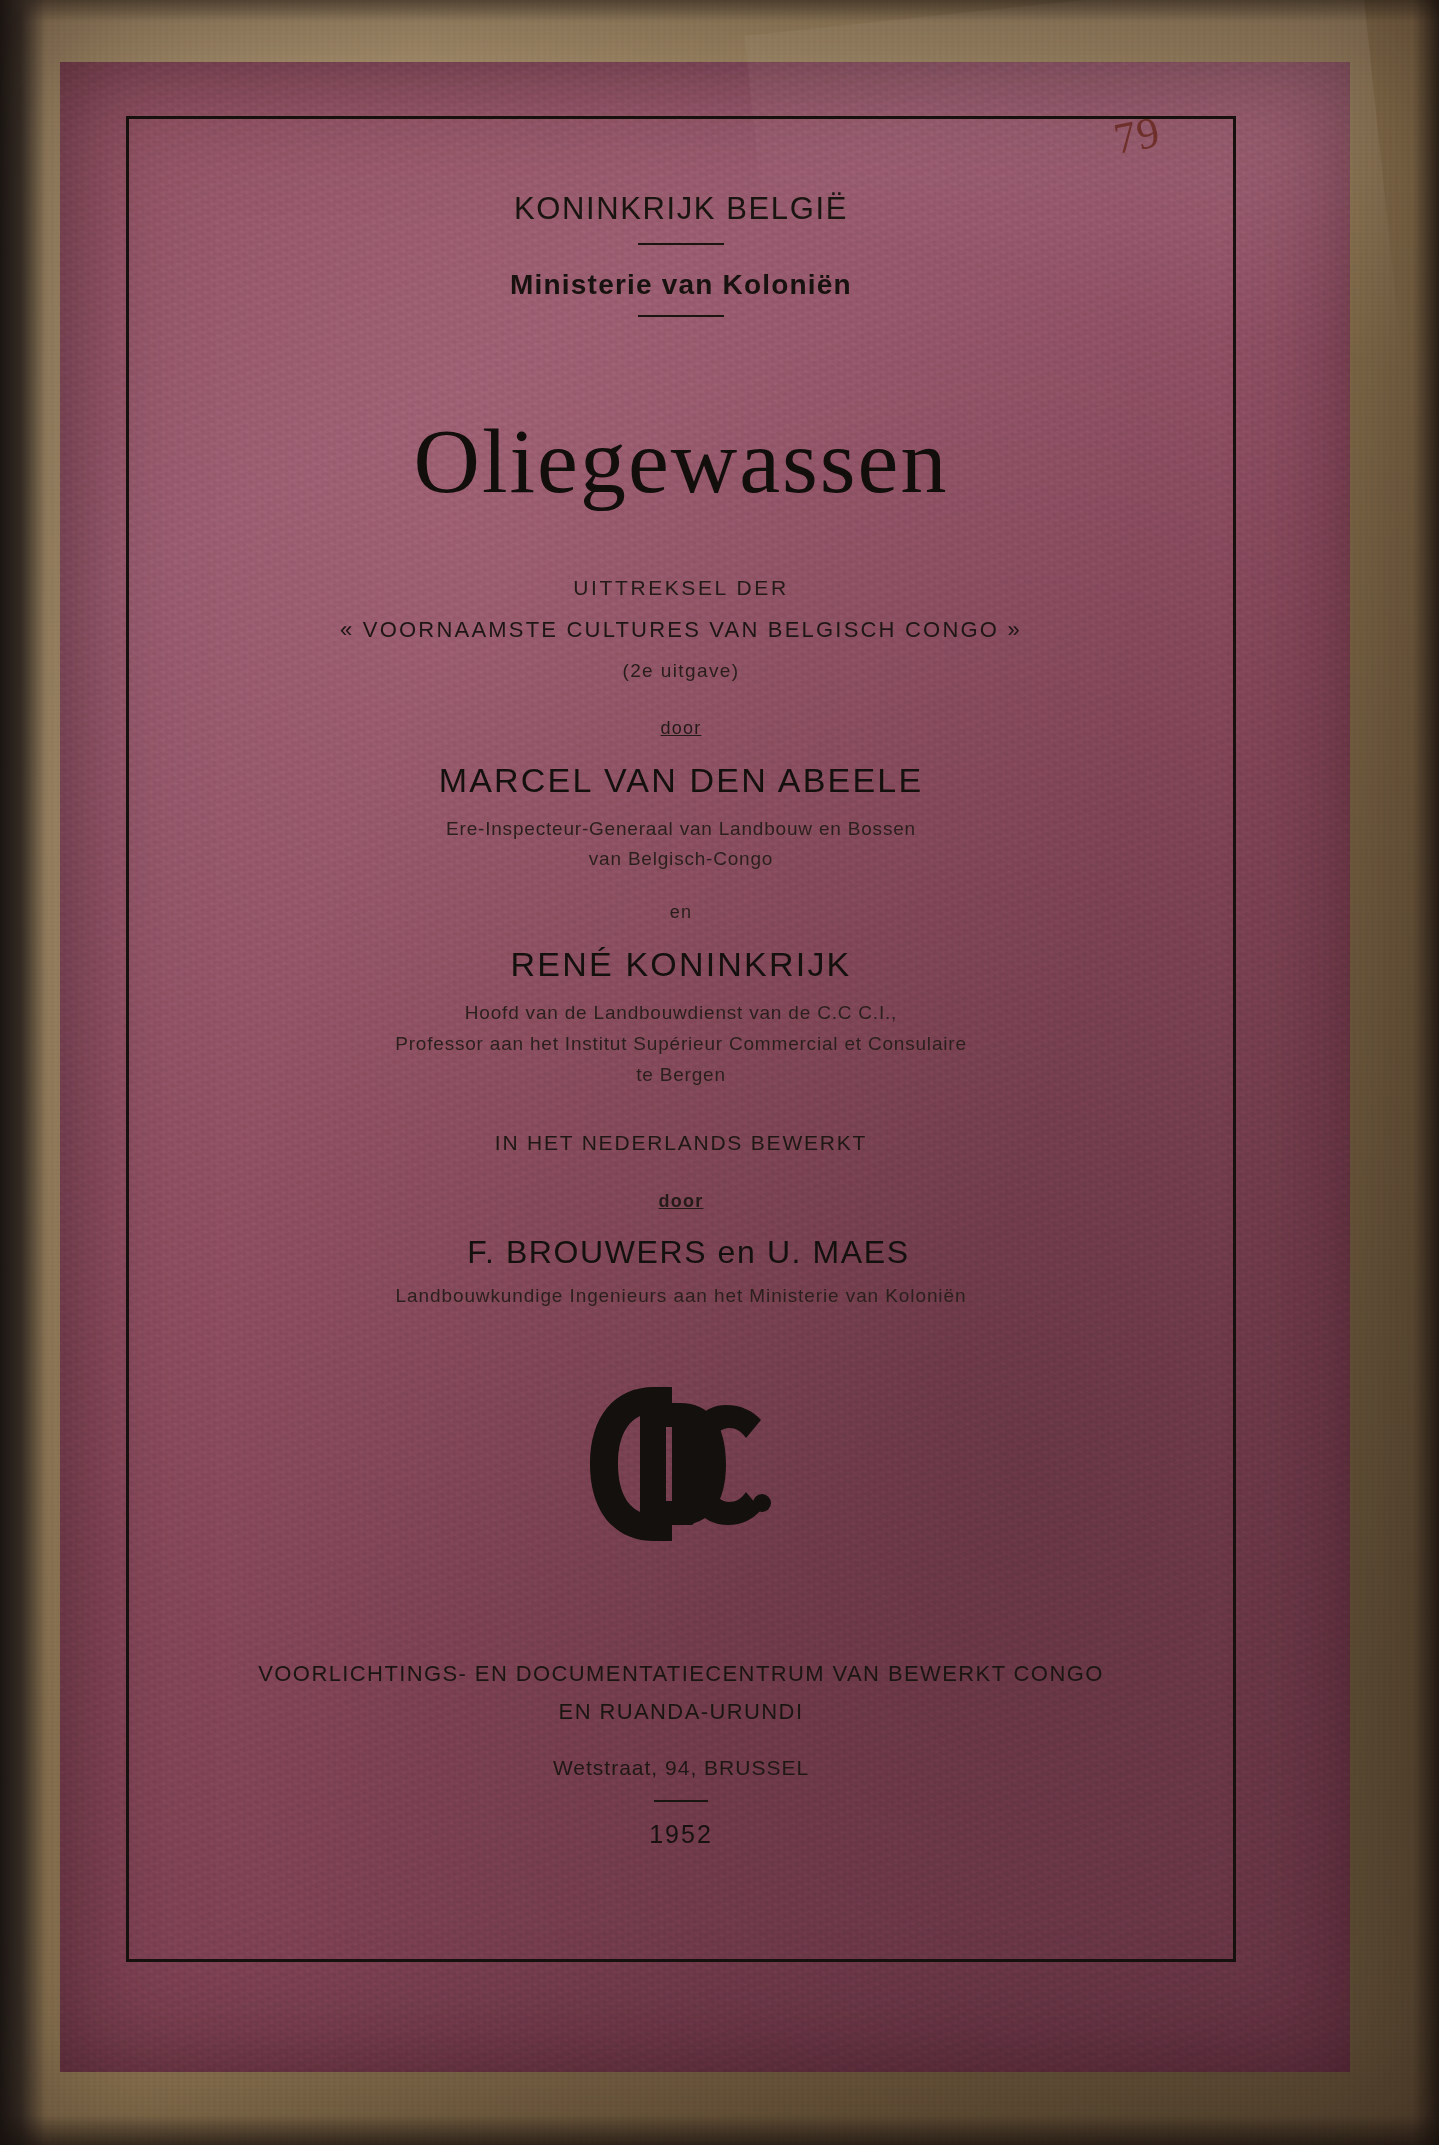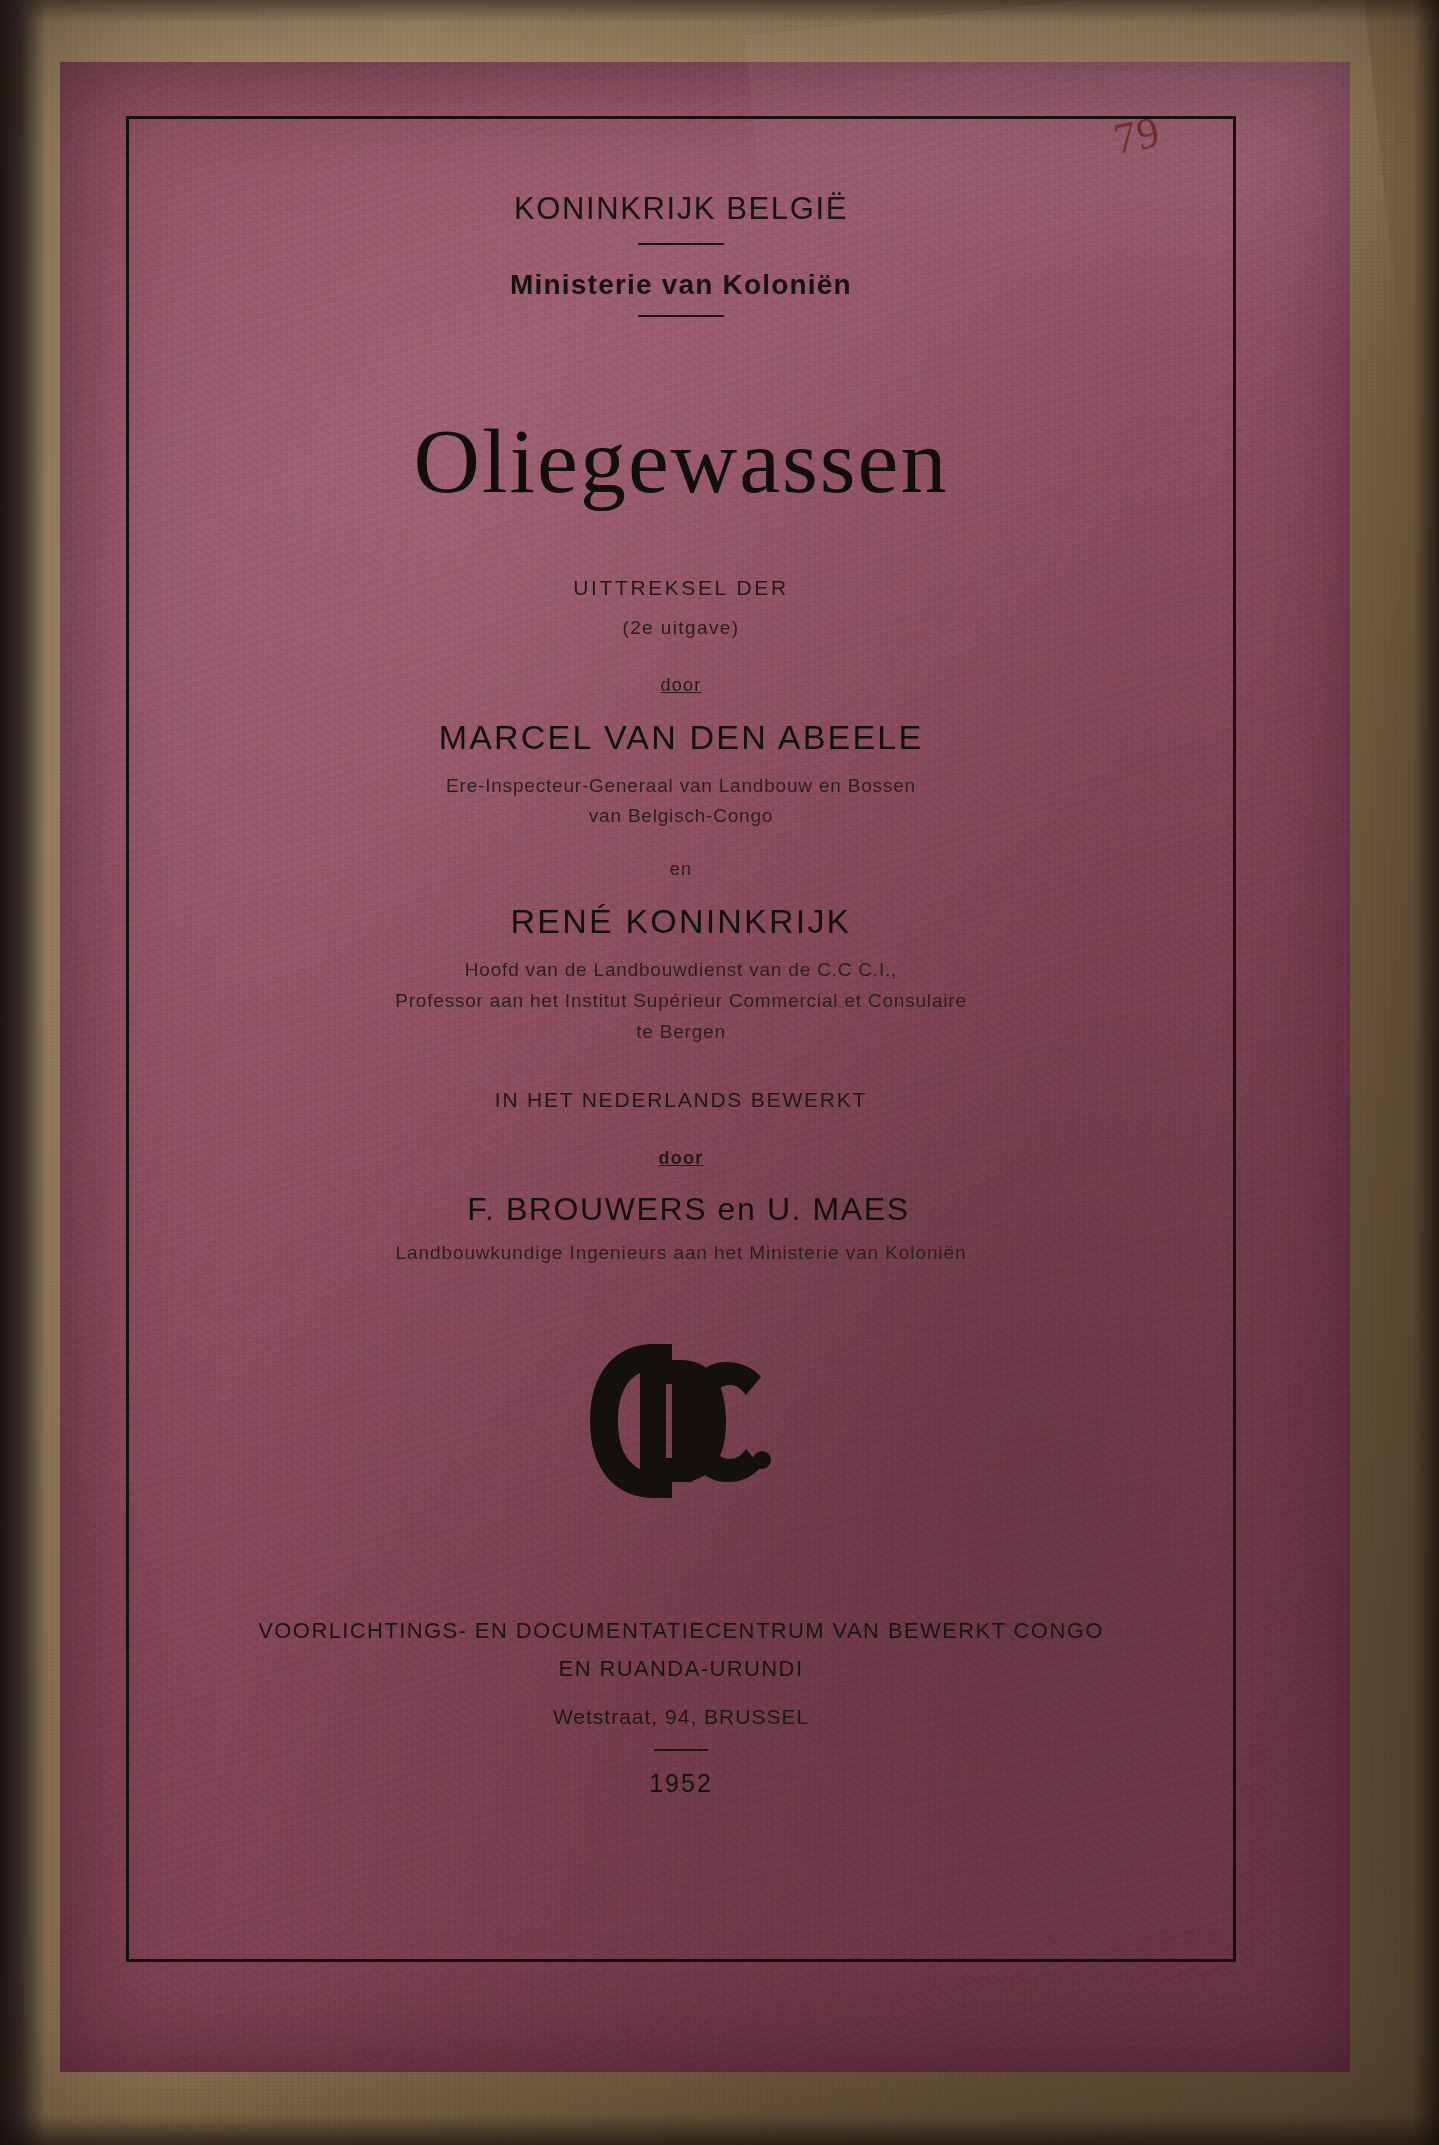--- a/index.html
+++ b/index.html
@@ -271,21 +271,21 @@
   .emblem svg { display: block; }
 
   .publisher {
     margin-top: 96px;
     font-size: 22px;
     letter-spacing: 1.4px;
     line-height: 1.75;
     color: #1b1512;
   }
   .address {
-    margin-top: 16px;
+    margin-top: 24px;
     font-size: 21px;
     letter-spacing: 1.0px;
     color: #1f1714;
   }
   .rule3 {
     width: 54px;
     height: 2px;
     background: #1b1512;
     margin: 20px auto 0 auto;
   }
@@ -324,20 +324,21 @@
 
         <div class="kingdom">KONINKRIJK BELGIË</div>
         <div class="rule"></div>
 
         <div class="ministry">Ministerie van Koloniën</div>
         <div class="rule2"></div>
 
         <div class="maintitle">Oliegewassen</div>
 
         <div class="sub1">UITTREKSEL DER</div>
+        <div class="sub2">« VOORNAAMSTE CULTURES VAN BELGISCH CONGO »</div>
         <div class="edition">(2e uitgave)</div>
 
         <div class="door">door</div>
 
         <div class="author">MARCEL VAN DEN ABEELE</div>
         <div class="authorrole">
           <div>Ere-Inspecteur-Generaal van Landbouw en Bossen</div>
           <div>van Belgisch-Congo</div>
         </div>
 

